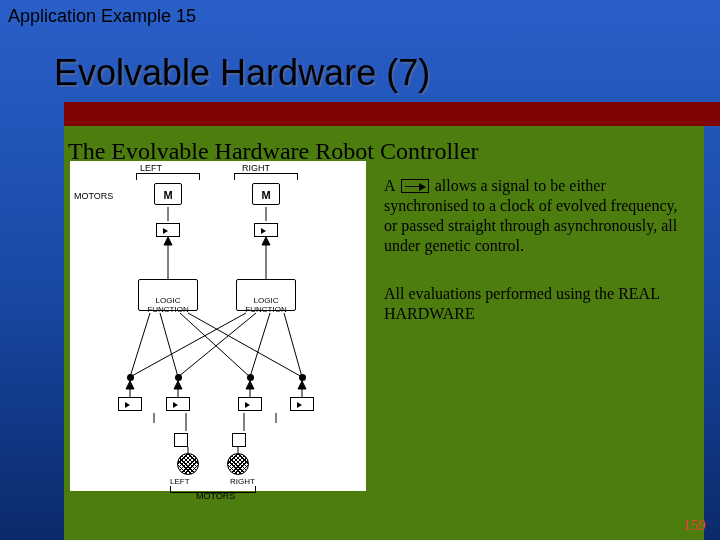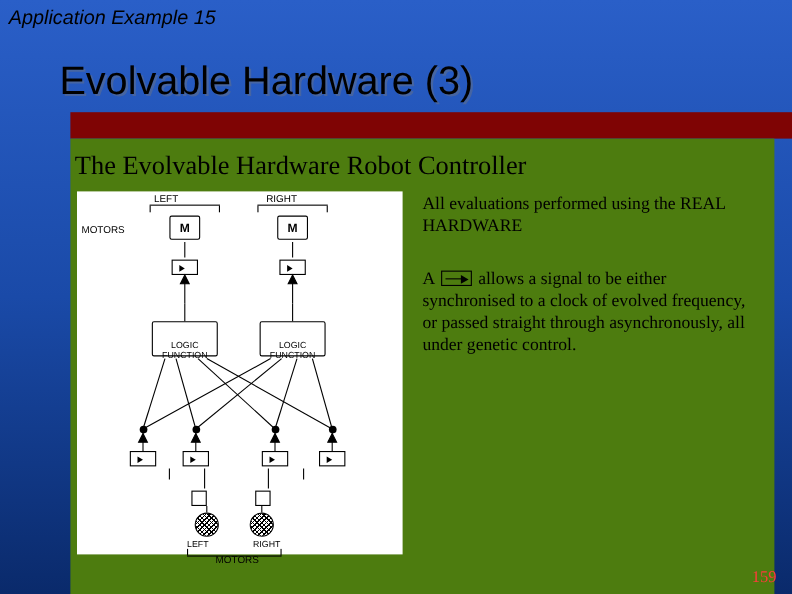--- a/index.html
+++ b/index.html
@@ -10,21 +10,20 @@
     position: relative;
     color: #fff;
   }
   .header-label {
     position: absolute;
     top: 6px; left: 8px;
     font-family: Arial, Helvetica, sans-serif;
     font-size: 18px;
     color: #000;
     font-weight: normal;
-    font-style: italic;
   }
   .title {
     position: absolute;
     top: 52px; left: 54px;
     font-family: Arial, Helvetica, sans-serif;
     font-size: 36px;
     color: #000;
     text-shadow: 2px 2px 0 rgba(120,120,120,0.4);
   }
   .underline {
@@ -42,21 +41,21 @@
     background: #4d7c0f;
     color: #000;
   }
   .subtitle {
     position: absolute;
     top: 12px; left: 4px;
     font-size: 24px;
   }
   .diagram {
     position: absolute;
-    top: 48px; left: 6px;
+    top: 35px; left: 6px;
     width: 296px; height: 330px;
     background: #fff;
   }
   .right-col {
     position: absolute;
     top: 50px; left: 320px;
     width: 308px;
   }
   .para {
     font-size: 16px;
@@ -107,21 +106,21 @@
   .dot { width:7px;height:7px; background:#000; border-radius:50%; }
   .hatch { width:22px; height:22px; border-radius:50%; border:1px solid #000;
     background: repeating-linear-gradient(45deg,#000 0 1px, transparent 1px 3px),
                 repeating-linear-gradient(-45deg,#000 0 1px, transparent 1px 3px); }
   .svglines { position:absolute; top:0; left:0; }
 </style>
 </head>
 <body>
 
 <div class="header-label">Application Example 15</div>
-<div class="title">Evolvable Hardware (3)</div>
+<div class="title">Evolvable Hardware (7)</div>
 <div class="underline">
   <div class="blank"></div>
     <div class="bar"></div>
 </div>
 
 <div class="content">
 
   <div class="subtitle">The Evolvable Hardware Robot Controller</div>
 
   <div class="diagram">
@@ -218,21 +217,21 @@
     <div class="dg hatch" style="left:157px; top:292px;"></div>
 
     <div class="dg" style="left:108px; top:300px; font-size:8px; left:100px; top:316px;">LEFT</div>
     <div class="dg" style="left:160px; top:316px; font-size:8px;">RIGHT</div>
 
     <div class="dg brace" style="left:100px; top:326px; width:86px; transform:scaleY(-1);"></div>
     <div class="dg" style="left:126px; top:330px;">MOTORS</div>
   </div>
 
   <div class="right-col">
-    <p class="para">All evaluations performed using the REAL HARDWARE</p>
     <p class="para">
       <span>A </span><span class="sync-icon"></span><span> allows a signal to be either synchronised to a clock of evolved frequency, or passed straight through asynchronously, all under genetic control.</span>
     </p>
+    <p class="para">All evaluations performed using the REAL HARDWARE</p>
   </div>
 
 </div>
 
 <div class="pagenum">159</div>
 
 </body></html>

